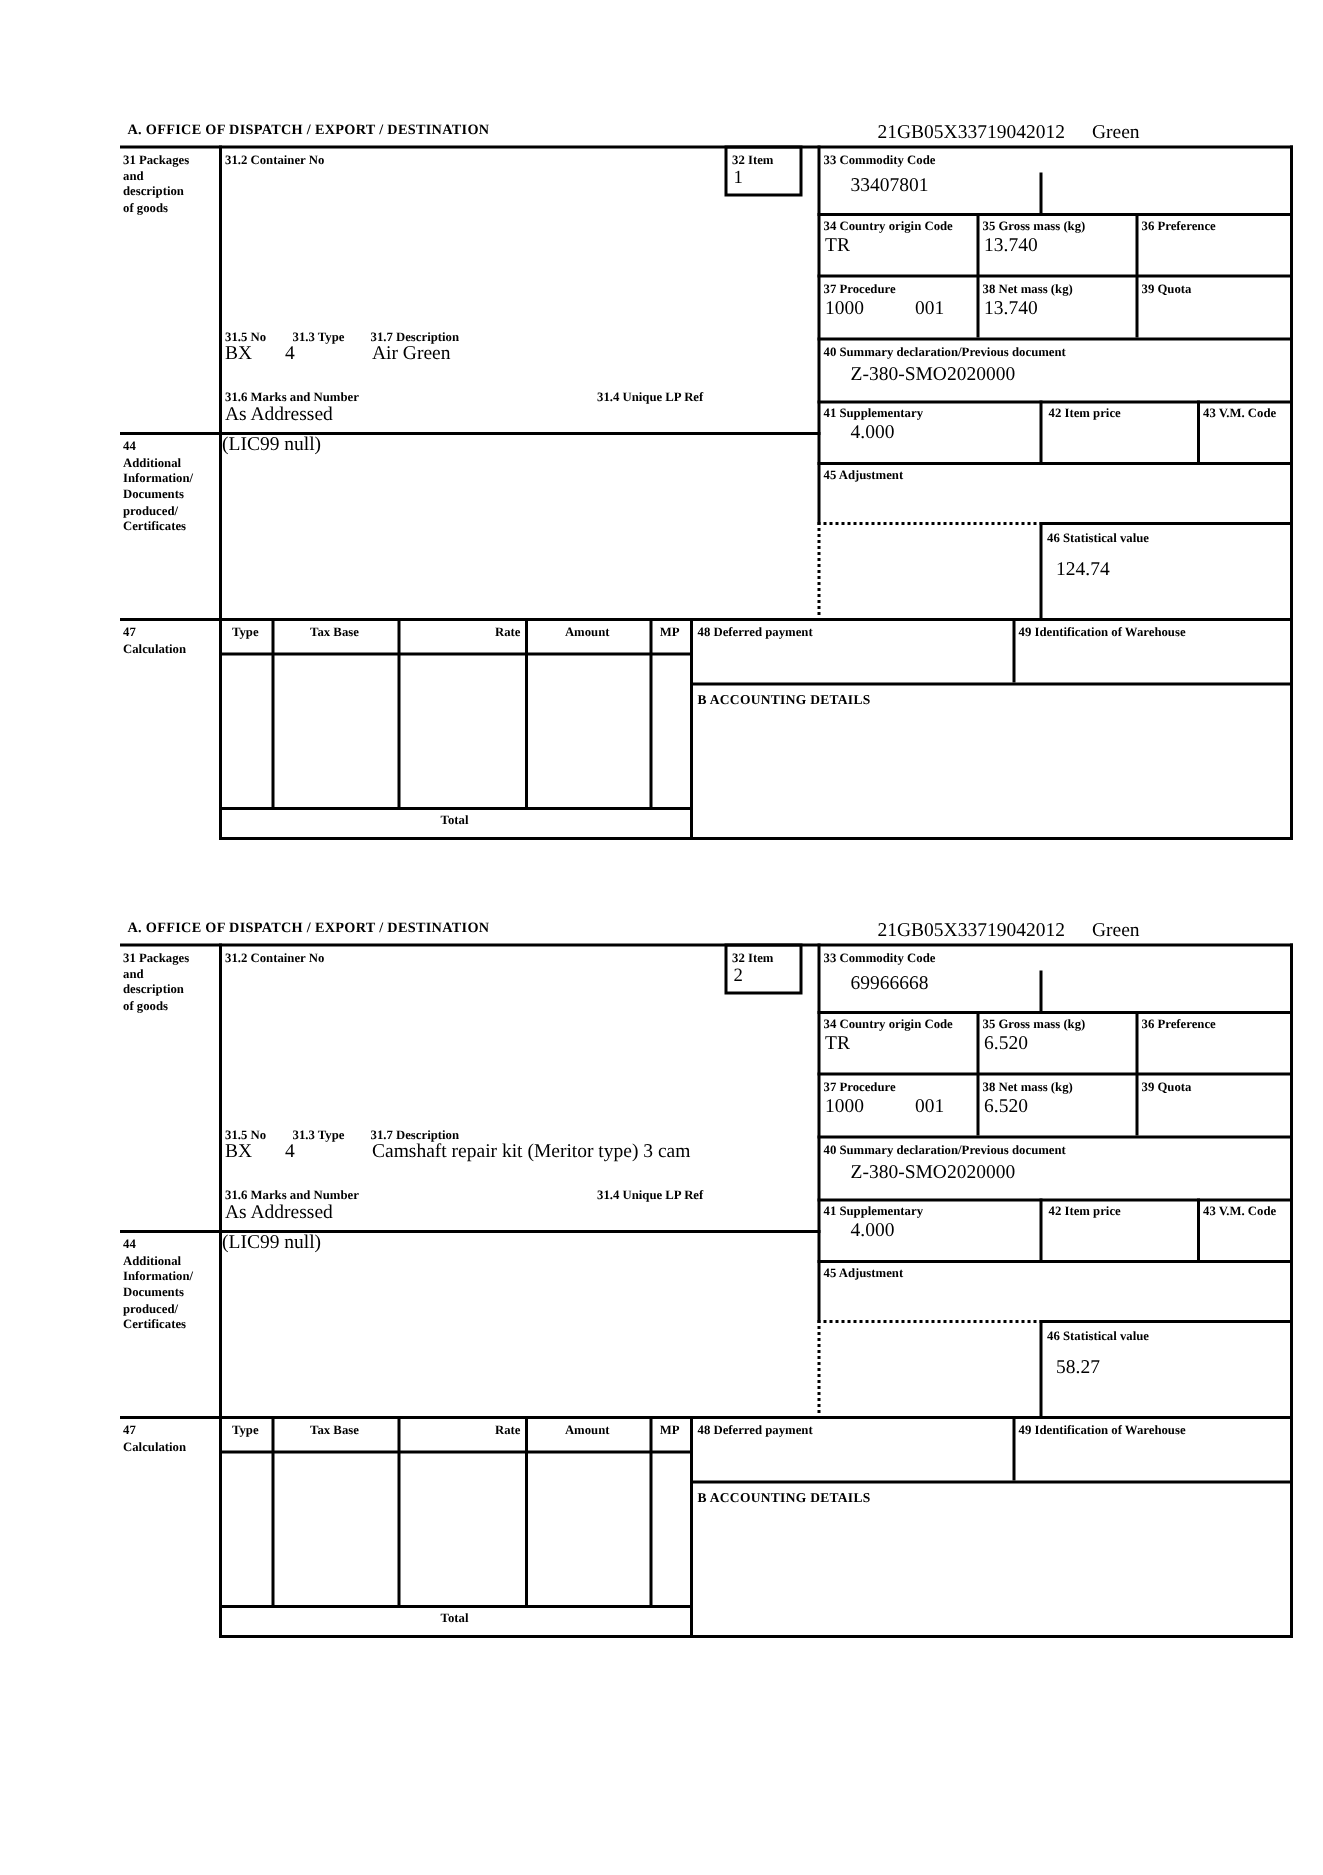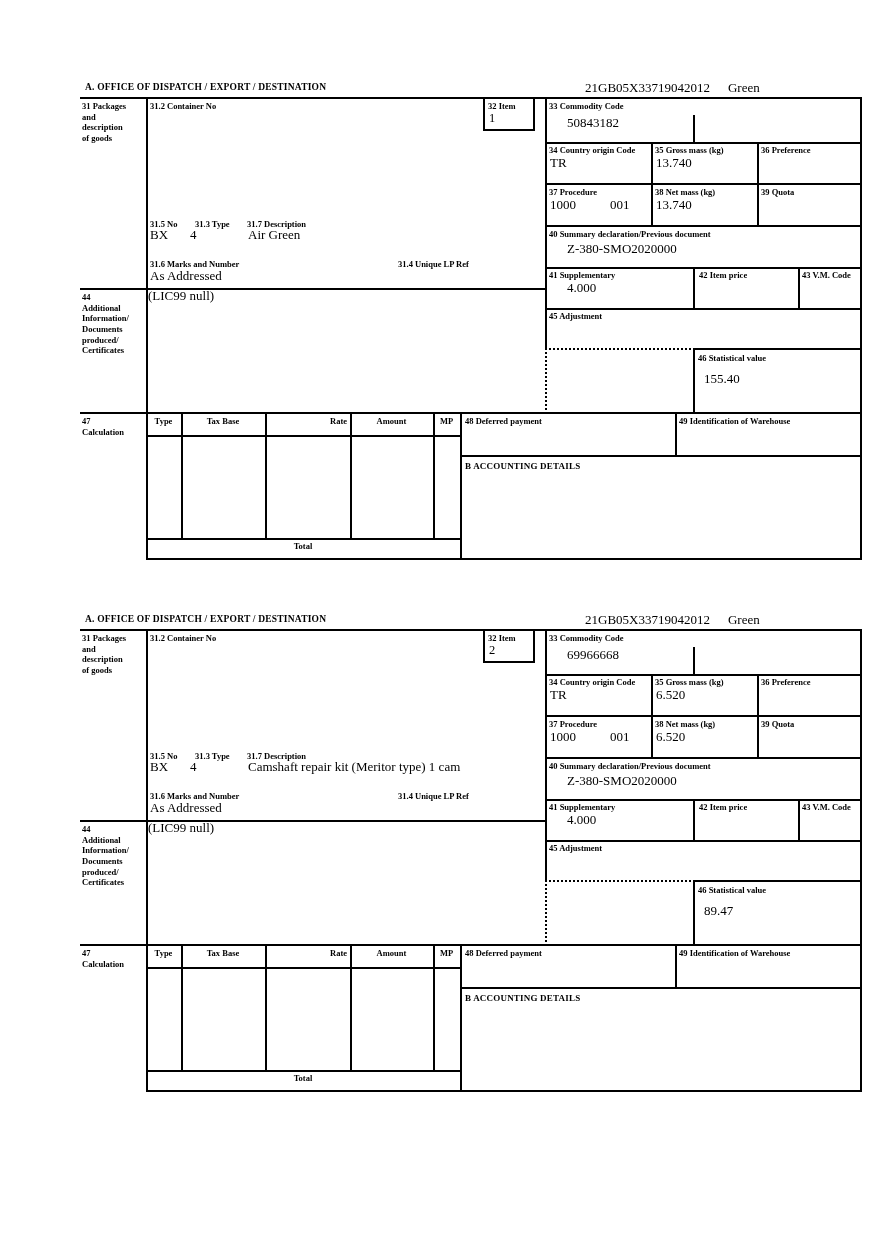--- a/index.html
+++ b/index.html
@@ -63,21 +63,21 @@
     <i class="dh" style="left:465px;top:268px;width:150px;"></i>
     <i class="dv" style="left:465px;top:268px;height:66px;"></i>
 
     <div class="box" style="left:403px;top:17px;width:52px;height:34px;">
       <span class="lbl" style="left:3px;top:2px;">32 Item</span>
       <span class="val" style="left:4px;top:13px;font-size:12.5px;">1</span>
     </div>
 
     <div class="box" style="left:613px;top:268px;width:169px;height:66px;">
       <span class="lbl" style="left:3px;top:3px;">46 Statistical value</span>
-      <span class="val" style="left:9px;top:22px;">155.40</span>
+      <span class="val" style="left:9px;top:22px;">124.74</span>
     </div>
 
     <div class="lbl" style="left:2px;top:21px;width:62px;">31 Packages
 and
 description
 of goods</div>
     <div class="lbl" style="left:2px;top:212px;width:62px;">44
 Additional
 Information/
 Documents
@@ -92,21 +92,21 @@
     <div class="lbl" style="left:167px;top:139px;">31.7 Description</div>
     <div class="val" style="left:70px;top:148px;">BX</div>
     <div class="val" style="left:110px;top:148px;">4</div>
     <div class="val" style="left:168px;top:148px;">Air Green</div>
     <div class="lbl" style="left:70px;top:179px;">31.6 Marks and Number</div>
     <div class="lbl" style="left:318px;top:179px;">31.4 Unique LP Ref</div>
     <div class="val" style="left:70px;top:189px;">As Addressed</div>
     <div class="val" style="left:68px;top:209px;">(LIC99 null)</div>
 
     <div class="lbl" style="left:469px;top:21px;">33 Commodity Code</div>
-    <div class="val" style="left:487px;top:36px;">50843182</div>
+    <div class="val" style="left:487px;top:36px;">33407801</div>
 
     <div class="lbl" style="left:469px;top:65px;">34 Country origin Code</div>
     <div class="lbl" style="left:575px;top:65px;">35 Gross mass (kg)</div>
     <div class="lbl" style="left:681px;top:65px;">36 Preference</div>
     <div class="val" style="left:470px;top:76px;">TR</div>
     <div class="val" style="left:576px;top:76px;">13.740</div>
 
     <div class="lbl" style="left:469px;top:107px;">37 Procedure</div>
     <div class="lbl" style="left:575px;top:107px;">38 Net mass (kg)</div>
     <div class="lbl" style="left:681px;top:107px;">39 Quota</div>
@@ -175,21 +175,21 @@
     <i class="dh" style="left:465px;top:268px;width:150px;"></i>
     <i class="dv" style="left:465px;top:268px;height:66px;"></i>
 
     <div class="box" style="left:403px;top:17px;width:52px;height:34px;">
       <span class="lbl" style="left:3px;top:2px;">32 Item</span>
       <span class="val" style="left:4px;top:13px;font-size:12.5px;">2</span>
     </div>
 
     <div class="box" style="left:613px;top:268px;width:169px;height:66px;">
       <span class="lbl" style="left:3px;top:3px;">46 Statistical value</span>
-      <span class="val" style="left:9px;top:22px;">89.47</span>
+      <span class="val" style="left:9px;top:22px;">58.27</span>
     </div>
 
     <div class="lbl" style="left:2px;top:21px;width:62px;">31 Packages
 and
 description
 of goods</div>
     <div class="lbl" style="left:2px;top:212px;width:62px;">44
 Additional
 Information/
 Documents
@@ -197,21 +197,21 @@
 Certificates</div>
     <div class="lbl" style="left:2px;top:336px;width:62px;">47
 Calculation</div>
 
     <div class="lbl" style="left:70px;top:21px;">31.2 Container No</div>
     <div class="lbl" style="left:70px;top:139px;">31.5 No</div>
     <div class="lbl" style="left:115px;top:139px;">31.3 Type</div>
     <div class="lbl" style="left:167px;top:139px;">31.7 Description</div>
     <div class="val" style="left:70px;top:148px;">BX</div>
     <div class="val" style="left:110px;top:148px;">4</div>
-    <div class="val" style="left:168px;top:148px;">Camshaft repair kit (Meritor type) 1 cam</div>
+    <div class="val" style="left:168px;top:148px;">Camshaft repair kit (Meritor type) 3 cam</div>
     <div class="lbl" style="left:70px;top:179px;">31.6 Marks and Number</div>
     <div class="lbl" style="left:318px;top:179px;">31.4 Unique LP Ref</div>
     <div class="val" style="left:70px;top:189px;">As Addressed</div>
     <div class="val" style="left:68px;top:209px;">(LIC99 null)</div>
 
     <div class="lbl" style="left:469px;top:21px;">33 Commodity Code</div>
     <div class="val" style="left:487px;top:36px;">69966668</div>
 
     <div class="lbl" style="left:469px;top:65px;">34 Country origin Code</div>
     <div class="lbl" style="left:575px;top:65px;">35 Gross mass (kg)</div>

